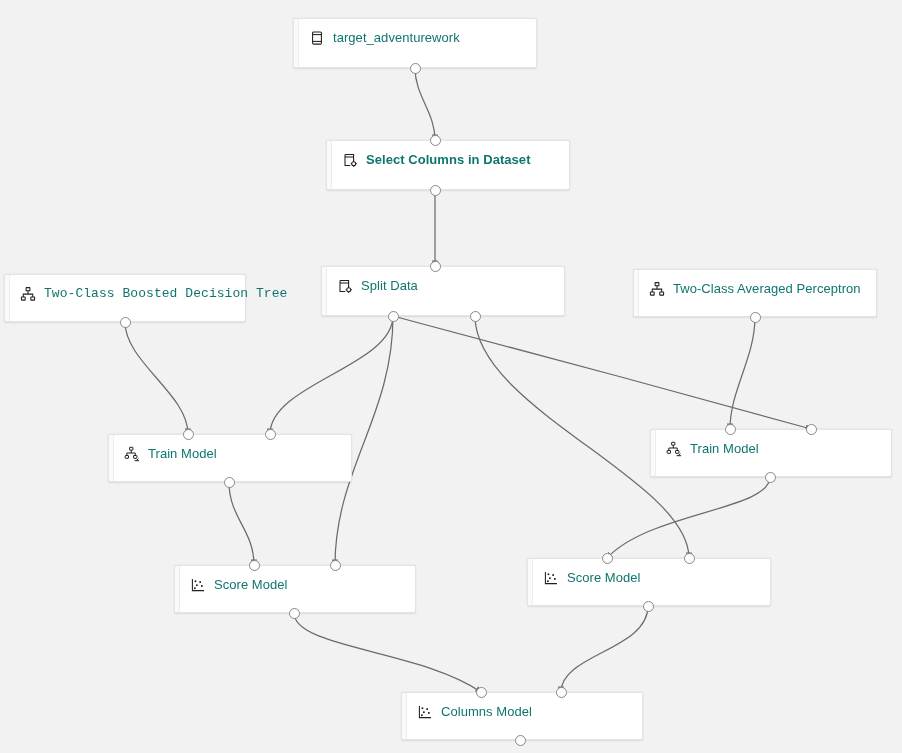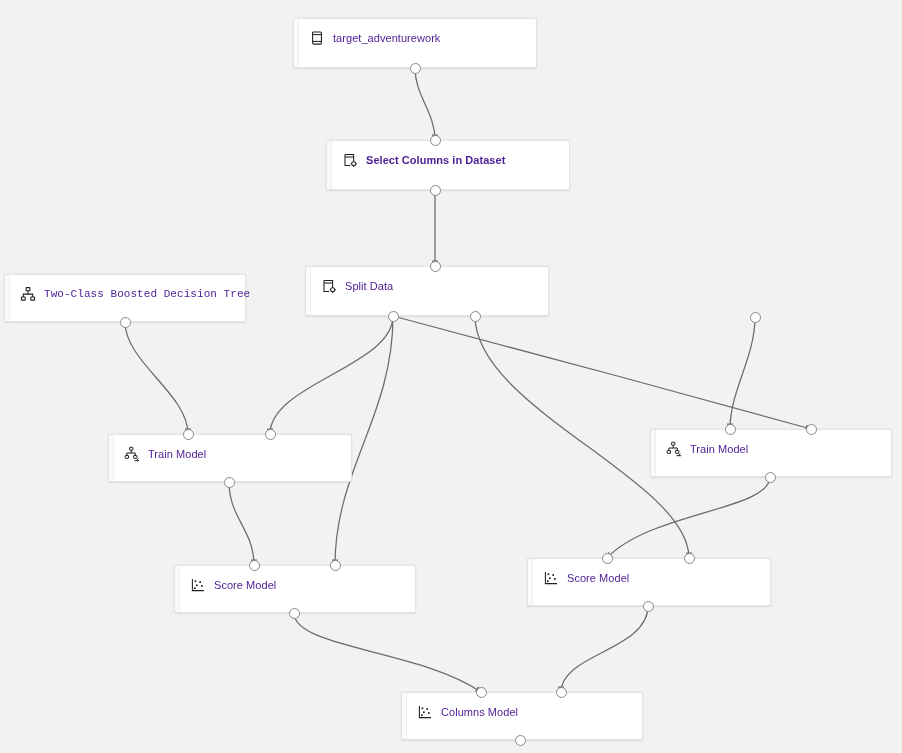--- a/index.html
+++ b/index.html
@@ -64,23 +64,23 @@
     box-sizing: border-box;
   }
   .node-icon {
     flex: 0 0 auto;
     width: 16px;
     height: 16px;
     display: block;
     color: #201f1e;
   }
   .node-label {
-    font-size: 11px;
+    font-size: 13px;
     line-height: 16px;
-    color: #4c1d95;
+    color: #0f766e;
     white-space: nowrap;
     letter-spacing: 0.05px;
   }
   .port {
     position: absolute;
     width: 11px;
     height: 11px;
     margin-left: -5.5px;
     margin-top: -5.5px;
     box-sizing: border-box;
@@ -141,21 +141,21 @@
               <line x1="11.7" y1="8.7" x2="11.7" y2="9.5"></line>
               <line x1="11.7" y1="14.1" x2="11.7" y2="14.9"></line>
               <line x1="8.6" y1="11.8" x2="9.4" y2="11.8"></line>
               <line x1="14.0" y1="11.8" x2="14.8" y2="11.8"></line>
             </svg></span>
           <span class="node-label">Select Columns in Dataset</span>
         </div>
       </div>
       <div class="port in" style="left: 435px; top: 140px;"></div>
       <div class="port out" style="left: 435px; top: 190px;"></div>
-      <div class="node" style="left: 305px; top: 266px; width: 244px; height: 50px; text-align: right;">
+      <div class="node" style="left: 321px; top: 266px; width: 244px; height: 50px; text-align: right;">
         <div class="node-stripe"></div>
         <div class="node-body">
           <span class="node-icon"><svg viewBox="0 0 16 16" width="16" height="16" fill="none" stroke="currentColor" stroke-width="1.05">
               <path d="M3.0,2.4 h8.6 v7.2 M3.0,2.4 v11.0 h5.2"></path>
               <line x1="3.0" y1="5.0" x2="11.6" y2="5.0"></line>
               <circle cx="11.7" cy="11.8" r="2.0"></circle>
               <line x1="11.7" y1="8.7" x2="11.7" y2="9.5"></line>
               <line x1="11.7" y1="14.1" x2="11.7" y2="14.9"></line>
               <line x1="8.6" y1="11.8" x2="9.4" y2="11.8"></line>
               <line x1="14.0" y1="11.8" x2="14.8" y2="11.8"></line>
@@ -173,20 +173,33 @@
               <rect x="6.1" y="1.6" width="3.8" height="3.2" rx="0.4"></rect>
               <rect x="1.4" y="10.9" width="3.8" height="3.2" rx="0.4"></rect>
               <rect x="10.8" y="10.9" width="3.8" height="3.2" rx="0.4"></rect>
               <line x1="8.0" y1="4.8" x2="8.0" y2="8.1"></line>
               <path d="M3.3,10.9 V8.1 H12.7 V10.9"></path>
             </svg></span>
           <span class="node-label">Two-Class Boosted Decision Tree</span>
         </div>
       </div>
       <div class="port out" style="left: 125px; top: 322px;"></div>
+      <div class="node" style="left: 633px; top: 269px; width: 244px; height: 48px;">
+        <div class="node-stripe"></div>
+        <div class="node-body">
+          <span class="node-icon"><svg viewBox="0 0 16 16" width="16" height="16" fill="none" stroke="currentColor" stroke-width="1.05">
+              <rect x="6.1" y="1.6" width="3.8" height="3.2" rx="0.4"></rect>
+              <rect x="1.4" y="10.9" width="3.8" height="3.2" rx="0.4"></rect>
+              <rect x="10.8" y="10.9" width="3.8" height="3.2" rx="0.4"></rect>
+              <line x1="8.0" y1="4.8" x2="8.0" y2="8.1"></line>
+              <path d="M3.3,10.9 V8.1 H12.7 V10.9"></path>
+            </svg></span>
+          <span class="node-label">Two-Class Averaged Perceptron</span>
+        </div>
+      </div>
       <div class="port out" style="left: 755px; top: 317px;"></div>
       <div class="node" style="left: 108px; top: 434px; width: 244px; height: 48px;">
         <div class="node-stripe"></div>
         <div class="node-body">
           <span class="node-icon"><svg viewBox="0 0 16 16" width="16" height="16" fill="none" stroke="currentColor" stroke-width="1.0">
               <rect x="5.6" y="1.3" width="3.3" height="2.8" rx="0.4"></rect>
               <rect x="1.2" y="9.5" width="3.3" height="2.8" rx="0.4"></rect>
               <rect x="9.6" y="9.5" width="3.3" height="2.8" rx="0.4"></rect>
               <line x1="7.25" y1="4.1" x2="7.25" y2="7.0"></line>
               <path d="M2.85,9.5 V7.0 H11.25 V9.5"></path>

